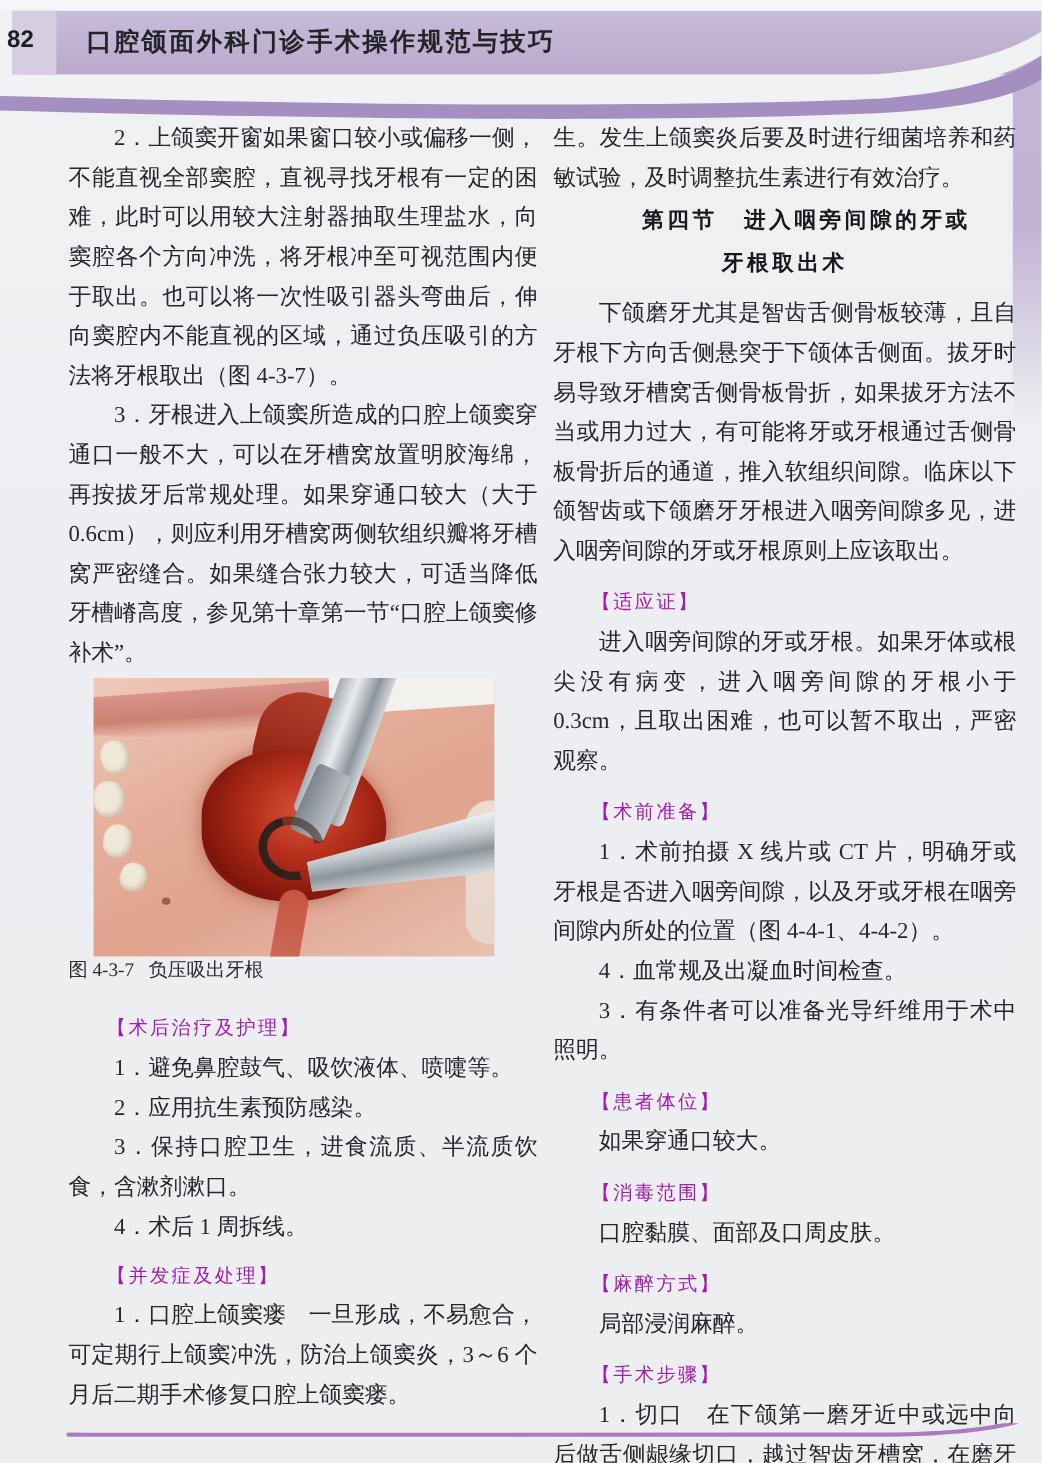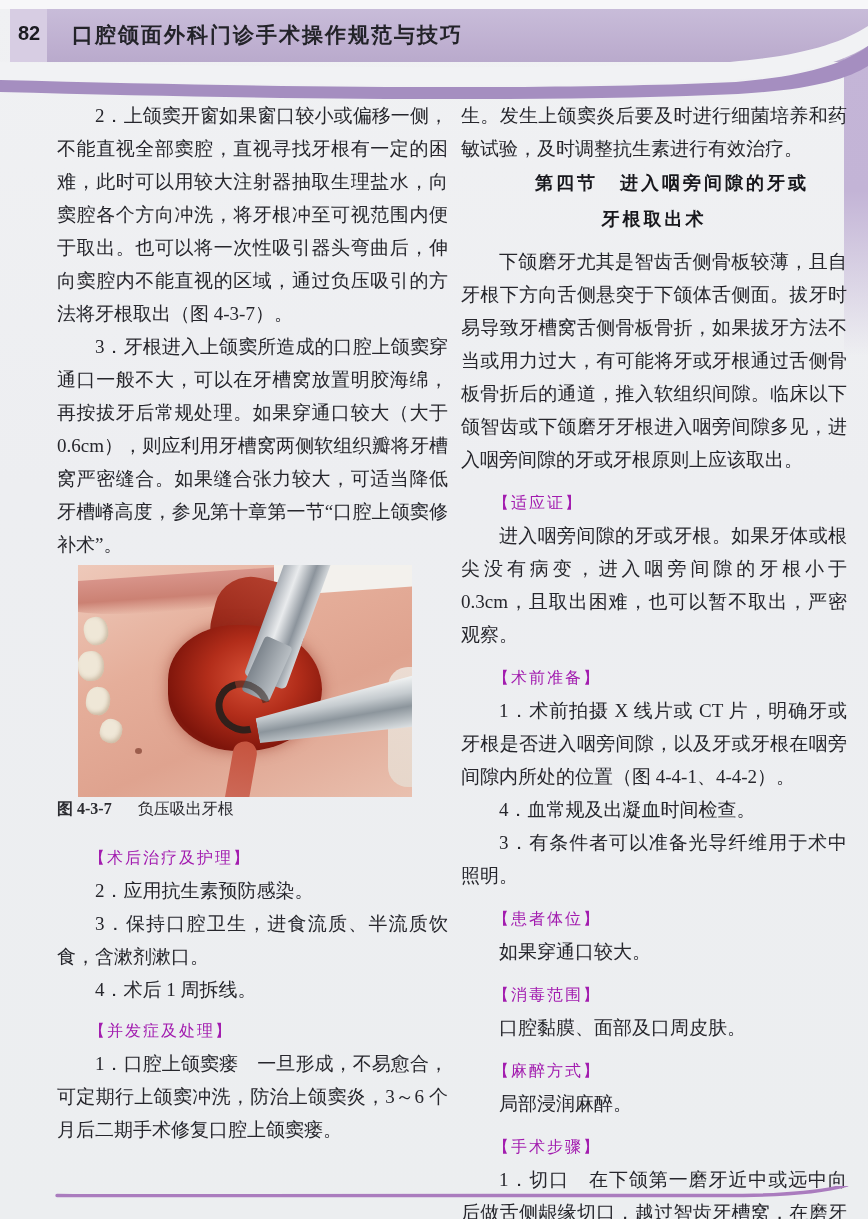--- a/index.html
+++ b/index.html
@@ -9,21 +9,21 @@
     background:linear-gradient(180deg,#f0f1f3 0%,#edeef1 40%,#eceef0 100%);
     font-family:"Liberation Serif", serif;
     color:#26262c;
   }
 
   
   .top-white { position:absolute; left:0; top:0; width:868px; height:9px; background:#f7f7f9; }
   .band { position:absolute; left:10px; top:9px; width:858px; height:53px;
           background:linear-gradient(180deg,#c8bcd9 0%,#beafd0 70%,#b9aacc 100%); }
   .band-light { position:absolute; left:10px; top:9px; width:37px; height:53px; background:#d7cde3; }
-  .page-num { position:absolute; left:14px; top:22px; width:30px; text-align:center;
+  .page-num { position:absolute; left:2px; top:22px; width:30px; text-align:center;
               font-family:"Liberation Sans", sans-serif; font-size:20px; font-weight:bold; color:#1c1c22; }
   .book-title { position:absolute; left:72px; top:21px;
                 font-family:Liberation Mono, monospace; font-size:21px; font-weight:bold;
                 color:#232329; letter-spacing:2px; }
   .edge-strip { position:absolute; right:0; top:56px; width:24px; height:300px;
                 background:linear-gradient(180deg,#c4b5d7 0%,#c3b4d6 45%, rgba(196,181,215,0) 100%); }
   .swoosh { position:absolute; left:0; top:0; width:868px; height:130px; }
 
   
   .col { position:absolute; font-size:19px; line-height:33px; text-align:justify; }
@@ -77,21 +77,21 @@
                 background:linear-gradient(90deg,#7d858d,#b9bfc4);
                 border-radius:4px; transform:rotate(24deg); }
   .ph-retractor { position:absolute; right:-14px; top:53%; width:170px; height:52px;
                 background:linear-gradient(180deg,#f3f5f5 0%,#c5cbcf 32%,#8c959c 58%,#e0e4e6 100%);
                 clip-path:polygon(0 30%, 100% 0, 100% 100%, 0 78%);
                 transform:rotate(-10deg); }
   .ph-mole { position:absolute; left:17%; top:79%; width:7px; height:6px; background:#9c5d4c; border-radius:50%; }
 
   .fig-caption { margin-top:6px; margin-left:22px; font-size:16px; line-height:24px;
                  text-align:left; text-indent:0; color:#2c2c31; }
-  .fig-caption .fig-label { font-weight:bold; margin-right:26px; }
+  .fig-caption .fig-label { font-weight:normal; margin-right:12px; }
 
   
   .bottom-rule { position:absolute; left:55px; top:1186px; }
 </style>
 </head>
 <body>
 
 <div class="top-white"></div>
 <div class="band"></div>
 <div class="band-light"></div>
@@ -122,20 +122,21 @@
     <div class="ph-hook"></div>
     <div class="ph-strand"></div>
     <div class="ph-retractor"></div>
     <div class="ph-mole"></div>
   </div>
   <p class="fig-caption noindent">
     <span class="fig-label">图 4-3-7</span><span>负压吸出牙根</span>
   </p>
 
   <p class="sec-heading" style="margin-top:20px">【术后治疗及护理】</p>
+  <p>1．避免鼻腔鼓气、吸饮液体、喷嚏等。</p>
   <p>2．应用抗生素预防感染。</p>
   <p>3．保持口腔卫生，进食流质、半流质饮食，含漱剂漱口。</p>
   <p>4．术后 1 周拆线。</p>
 
   <p class="sec-heading mt-sec2">【并发症及处理】</p>
   <p>1．口腔上颌窦瘘　一旦形成，不易愈合，可定期行上颌窦冲洗，防治上颌窦炎，3～6 个月后二期手术修复口腔上颌窦瘘。</p>
 
 </div>
 
 <div class="col col-right">

